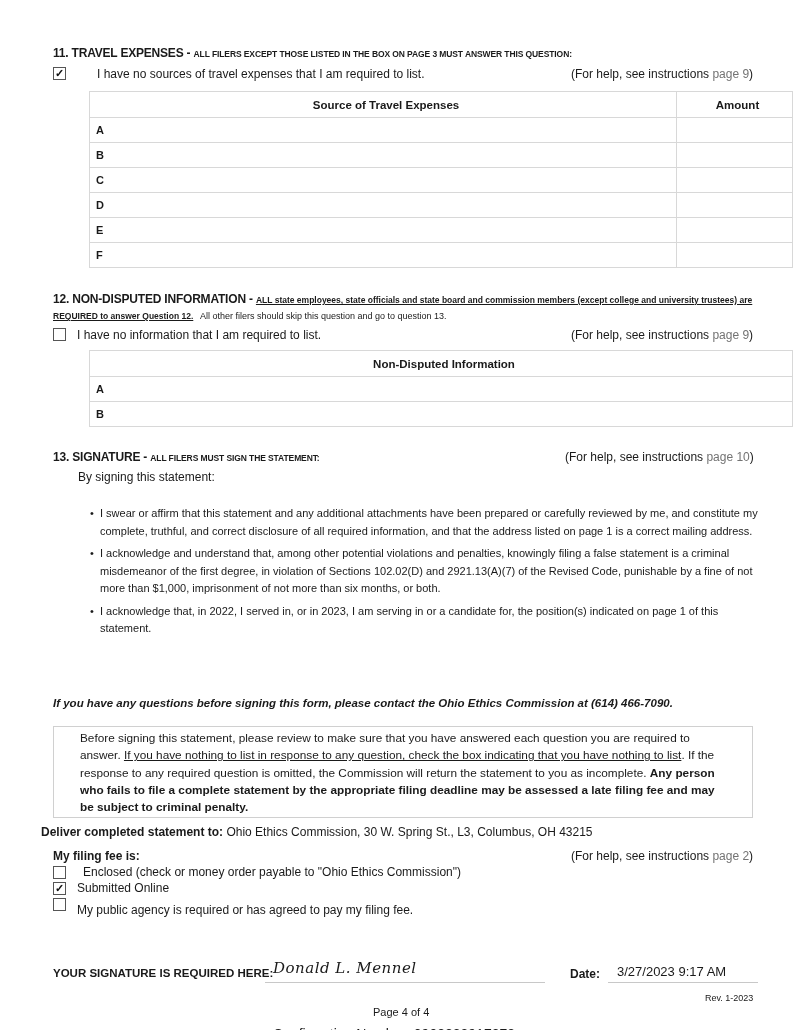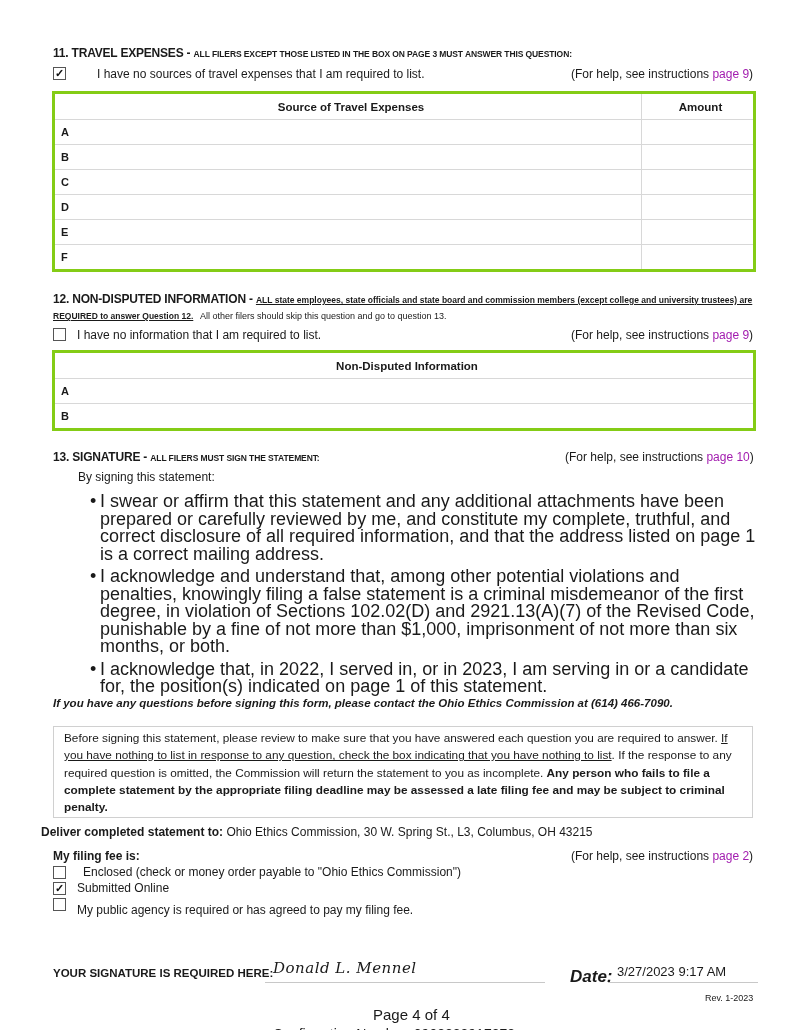--- a/index.html
+++ b/index.html
@@ -4,33 +4,33 @@
 <style>
   html, body { margin: 0; padding: 0; background: #ffffff; }
   body { width: 805px; height: 1030px; position: relative; overflow: hidden;
          font-family: "Liberation Sans", sans-serif; color: #1a1a1a; font-size: 12px; }
   .abs { position: absolute; }
   .hdr { font-weight: bold; font-size: 12px; letter-spacing: -0.2px; }
   .hdr .sub { font-size: 8.5px; font-weight: bold; letter-spacing: -0.1px; }
   .sub12 { font-size: 8.5px; font-weight: bold; text-decoration: underline; }
   .small { font-size: 9px; }
   .help { font-size: 12px; }
-  .help .pg { color: #a21caf; }
+  .help .pg { color: #737373; }
   .cb { width: 11px; height: 11px; border: 1px solid #555; display: inline-block; position: absolute;
         font-size: 11px; line-height: 11px; text-align: center; font-weight: bold; color: #111; background:#fff; }
   .lbl { font-size: 12px; }
-  table.grid { position: absolute; border-collapse: collapse; border: 3px solid #84cc16; }
+  table.grid { position: absolute; border-collapse: collapse; border: 1px solid #84cc16; margin-left: 37px; }
   table.grid td, table.grid th { border: 1px solid #d8d8d8; padding: 0 0 0 6px; height: 24px; font-size: 11px; text-align: left; }
   table.grid th { font-weight: bold; text-align: center; height: 25px; font-size: 11.5px; }
   table.grid td.rl { font-weight: bold; }
-  .bullets { position: absolute; left: 90px; width: 670px; font-size: 18px; line-height: 17.5px; }
+  .bullets { position: absolute; left: 90px; width: 670px; font-size: 11px; line-height: 17.5px; margin-top: 12px; }
   .bullet { position: relative; padding-left: 10px; margin-bottom: 5px; }
   .bullet::before { content: "\2022"; position: absolute; left: 0; top: 0; }
   .notice { position: absolute; left: 53px; top: 726px; width: 700px; height: 92px; border: 1px solid #d0d0d0;
-            box-sizing: border-box; padding: 3px 10px; font-size: 11.8px; line-height: 17.3px; }
+            box-sizing: border-box; padding: 3px 26px; font-size: 11.8px; line-height: 17.3px; }
   .notice u { text-decoration: underline; }
   .sigline { position: absolute; border-bottom: 1px solid #c8c8c8; }
   .sig { font-family: "DejaVu Serif", serif; font-style: italic; font-size: 15px; letter-spacing: 0.5px; }
 </style>
 </head>
 <body>
 
 <div class="abs hdr" style="left:53px; top:46px;">
   <span>11.  TRAVEL EXPENSES - </span><span class="sub">ALL FILERS EXCEPT THOSE LISTED IN THE BOX ON PAGE 3 MUST ANSWER THIS QUESTION:</span>
 </div>
@@ -121,19 +121,19 @@
 <span class="abs lbl" style="left:77px; top:865px;margin-left:6px;">Enclosed (check or money order payable to "Ohio Ethics Commission")</span>
 <span class="cb" style="left:53px; top:882px;">✓</span>
 <span class="abs lbl" style="left:77px; top:881px;">Submitted Online</span>
 <span class="cb" style="left:53px; top:898px;"></span>
 <span class="abs lbl" style="left:77px; top:897px;margin-top:6px;">My public agency is required or has agreed to pay my filing fee.</span>
 
 <b class="abs" style="left:53px; top:967px; font-size:11.5px;">YOUR SIGNATURE IS REQUIRED HERE:</b>
 <div class="sigline" style="left:265px; top:962px; width:280px; height:20px;">
   <span class="sig abs" style="left:8px; top:-3px;">Donald L. Mennel</span>
 </div>
-<b class="abs" style="left:570px; top:967px; font-size:17px;font-style:italic;">Date:</b>
+<b class="abs" style="left:570px; top:967px; font-size:12px;">Date:</b>
 <div class="sigline" style="left:608px; top:962px; width:150px; height:20px;">
   <span class="abs" style="left:9px; top:2px; font-size:13px;">3/27/2023 9:17 AM</span>
 </div>
 <span class="abs" style="left:273px; top:1026px; font-size:14px;">Confirmation Number: 0903233917273</span>
-<span class="abs" style="left:373px; top:1006px; font-size:15px;">Page 4 of 4</span>
+<span class="abs" style="left:373px; top:1006px; font-size:11px;">Page 4 of 4</span>
 <span class="abs" style="left:705px; top:993px; font-size:9px;">Rev. 1-2023</span>
 
 </body></html>

